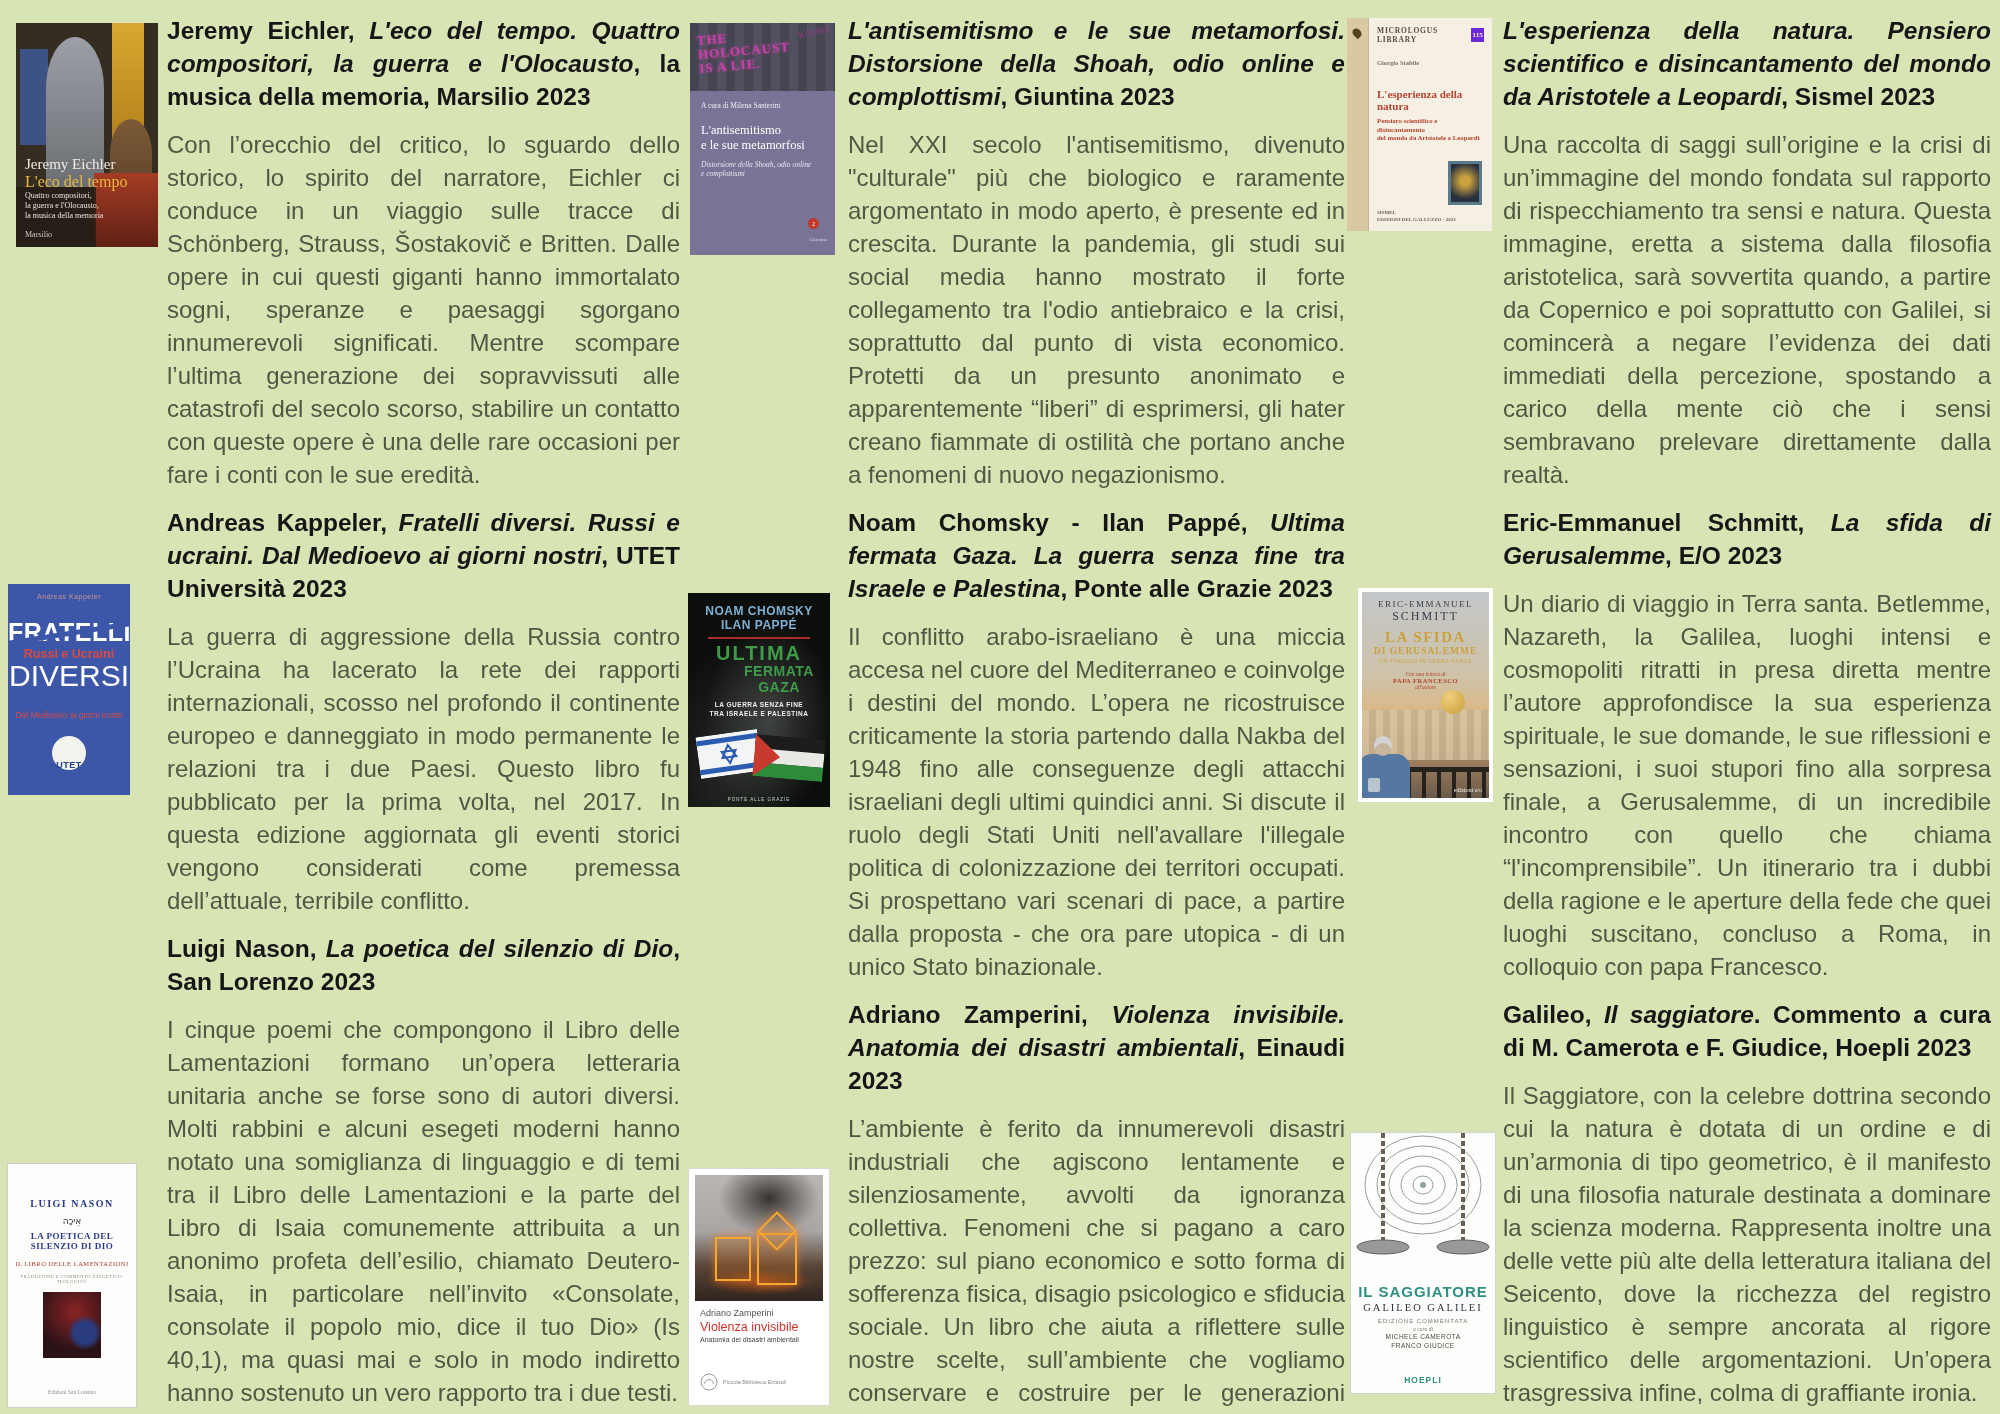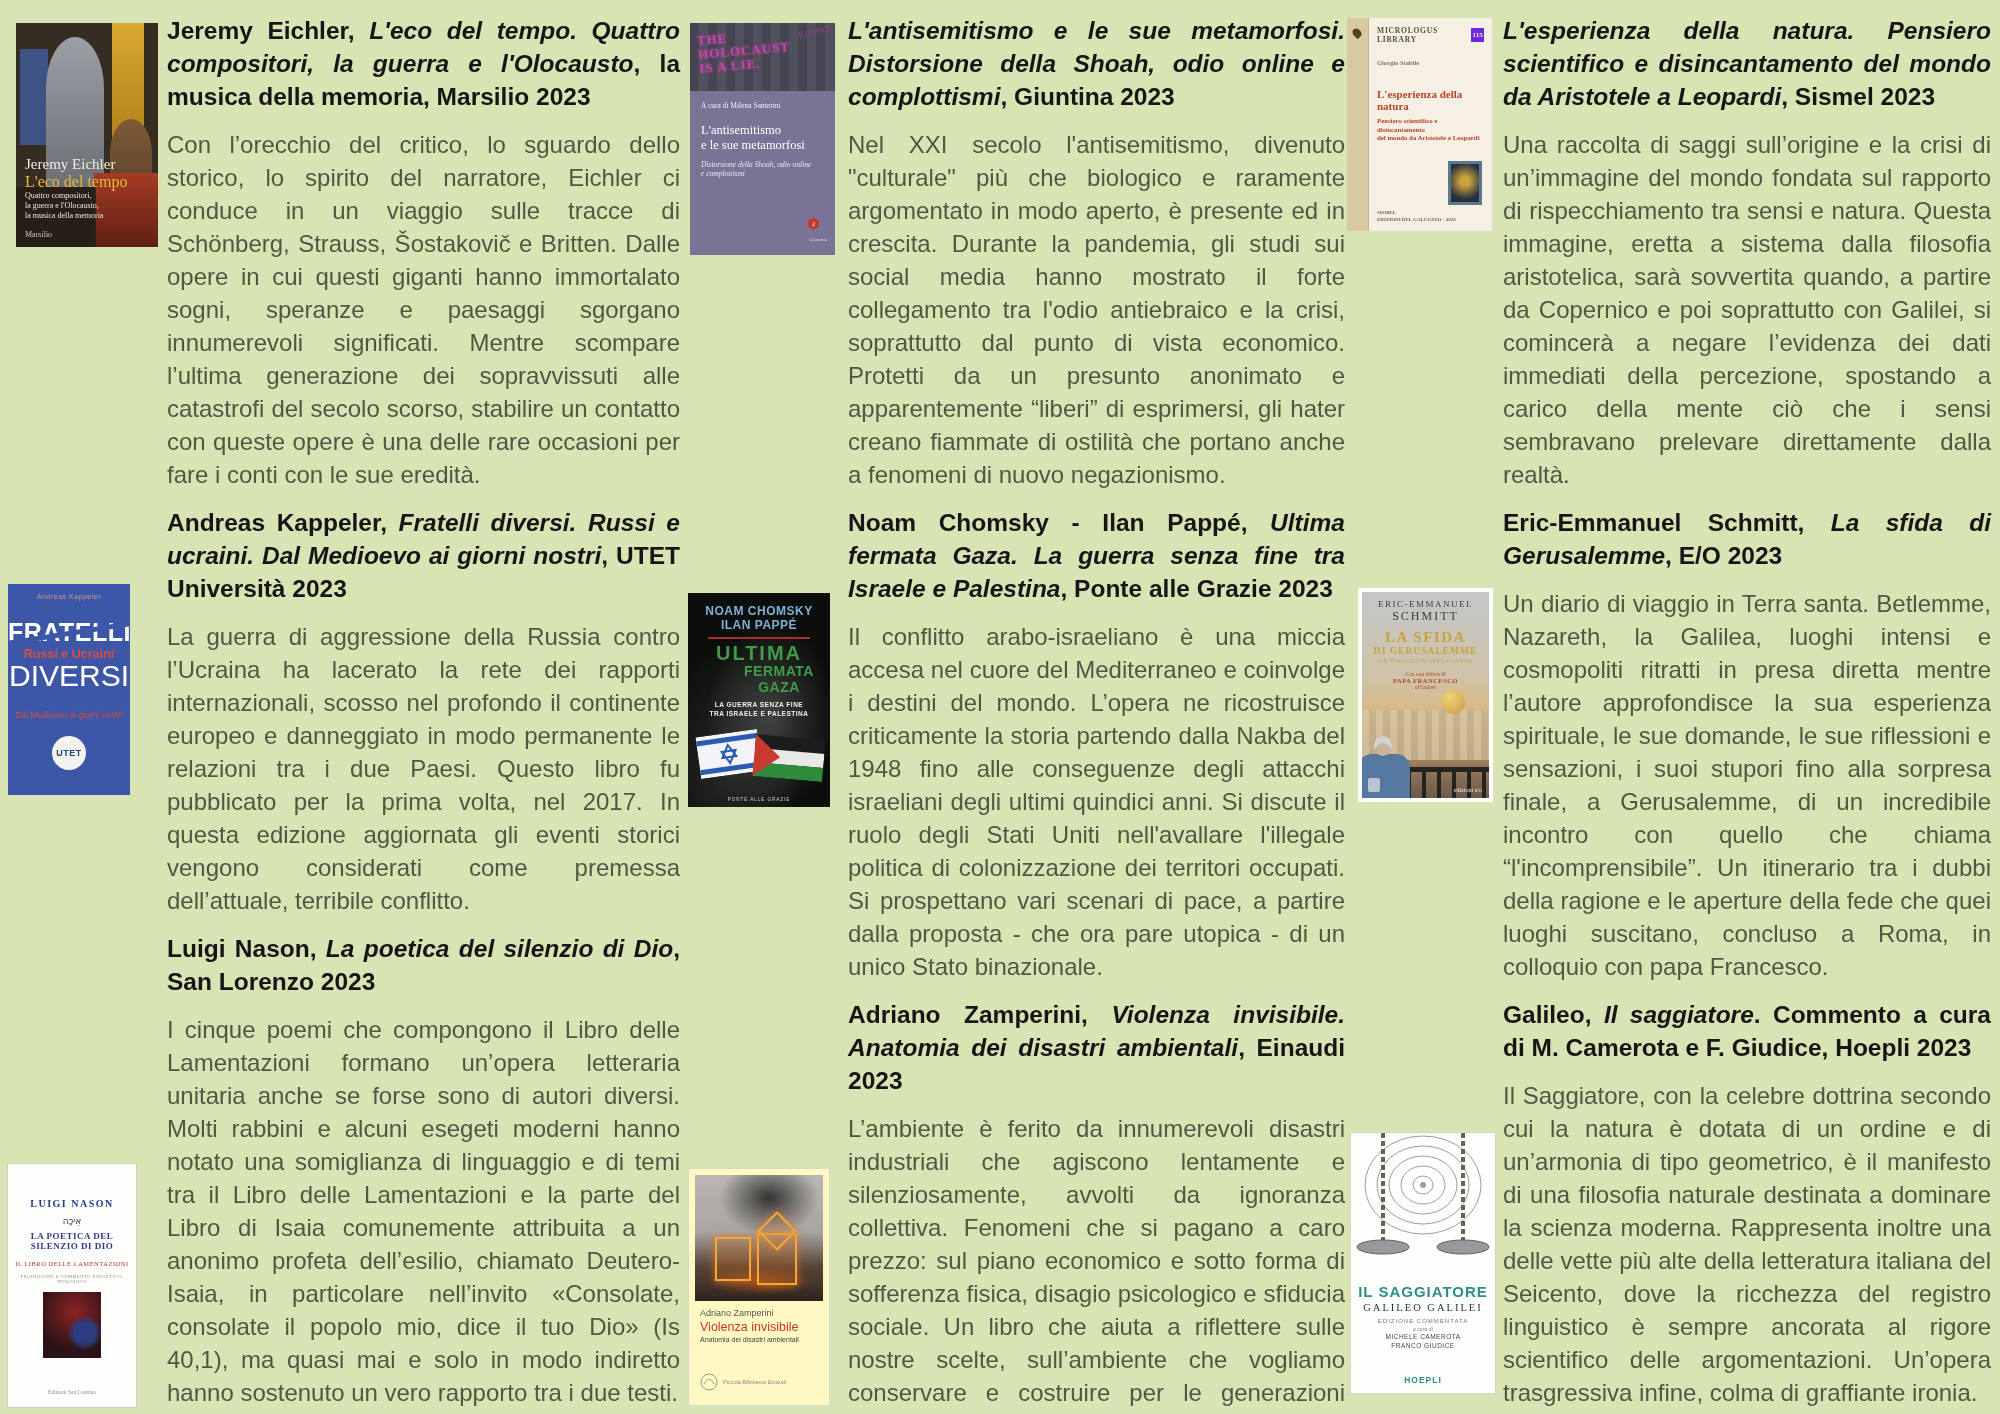--- a/index.html
+++ b/index.html
@@ -33,21 +33,21 @@
   .e-pub{position:absolute;left:9px;bottom:8px;color:#cfc9bd;font-size:8px;}
   
   #cov-kappeler{left:8px;top:584px;width:122px;height:211px;background:#3c57a8;text-align:center;color:#fff;}
   .k-author{margin-top:9px;font-size:7px;color:#c9958f;letter-spacing:.5px;}
   .k-t1{position:relative;margin-top:20px;font-size:25px;line-height:25px;font-weight:800;letter-spacing:.5px;}
   .k-crack{position:absolute;left:-6px;right:-6px;top:11px;height:5px;background:#3c57a8;transform:rotate(-9deg);}
   .k-mid{margin-top:2px;font-size:12.5px;font-weight:700;color:#d94b42;}
   .k-t2{margin-top:1px;font-size:30px;line-height:28px;font-weight:400;}
   .k-sub{margin-top:20px;font-size:8.5px;color:#d94b42;font-weight:400;}
   .k-logo{width:34px;height:34px;border-radius:50%;background:#f3f3ee;color:#27408b;margin:16px auto 0;
-          display:flex;align-items:center;justify-content:center;font-weight:700;font-size:9px;letter-spacing:.5px;}
+          display:flex;align-items:flex-end;justify-content:center;font-weight:700;font-size:9px;letter-spacing:.5px;}
   
   #cov-nason{left:7px;top:1163px;width:130px;height:245px;background:#fdfdfb;border:1px solid #cdd2c6;text-align:center;}
   .n-author{margin-top:34px;color:#2b3a8f;font-weight:700;font-size:10px;letter-spacing:1.5px;}
   .n-heb{margin-top:7px;color:#333;font-size:9px;font-family:"DejaVu Sans",sans-serif;}
   .n-title{margin-top:5px;color:#2b3a8f;font-weight:700;font-size:9px;letter-spacing:.5px;}
   .n-sub{margin-top:9px;color:#b03a30;font-size:6.5px;letter-spacing:.5px;}
   .n-note{margin-top:7px;color:#8a8a86;font-size:4.5px;letter-spacing:.5px;}
   .n-paint{width:58px;height:66px;margin:8px auto 0;
            background:radial-gradient(circle at 72% 62%,rgba(39,64,139,.9) 0 18%,transparent 30%),
                       radial-gradient(circle at 55% 30%,#8a2424,#2a1216 70%);}
@@ -74,21 +74,21 @@
   .c-a.first{margin-top:11px;}
   .c-line{width:72%;height:2px;background:#a92d28;margin:5px auto 4px;}
   .c-t1{color:#3f9b49;font-weight:800;font-size:20px;line-height:20px;letter-spacing:2px;}
   .c-t2{color:#3f9b49;font-weight:800;font-size:14px;line-height:16px;letter-spacing:.5px;margin-left:40px;}
   .c-sub{color:#eee;font-weight:700;font-size:6.5px;line-height:9px;letter-spacing:.5px;}
   .c-sub.first{margin-top:5px;}
   .c-flags{position:absolute;left:0;right:0;bottom:20px;height:62px;}
   .c-fl{position:absolute;}
   .c-pub{position:absolute;left:0;right:0;bottom:5px;color:#cfd6cf;font-size:4.5px;letter-spacing:1px;}
   
-  #cov-zamperini{left:688px;top:1168px;width:142px;height:238px;background:#fef9c3;border:1px solid #d6dacd;}
+  #cov-zamperini{left:688px;top:1168px;width:142px;height:238px;background:#ffffff;border:1px solid #d6dacd;}
   .z-photo{position:relative;margin:6px 6px 0;height:126px;overflow:hidden;
      background:linear-gradient(#b9b6b3 0%,#a8a5a2 45%,#5a4638 72%,#2e241e 100%);}
   .z-smoke{position:absolute;right:4px;top:-14px;width:100px;height:74px;border-radius:50%;
      background:radial-gradient(closest-side,rgba(40,38,36,.9),transparent);}
   .z-glow{position:absolute;left:10px;bottom:6px;width:110px;height:26px;border-radius:50%;
      background:radial-gradient(closest-side,rgba(222,92,20,.55),transparent);}
   .z-h{position:absolute;border:2px solid #f4a832;background:rgba(230,120,20,.22);box-shadow:0 0 8px rgba(244,120,30,.7);}
   .z-h1{left:20px;bottom:20px;width:32px;height:40px;}
   .z-h2{left:62px;bottom:16px;width:36px;height:48px;}
   .z-roof{position:absolute;left:68px;bottom:56px;width:24px;height:24px;border:2px solid #f4a832;

